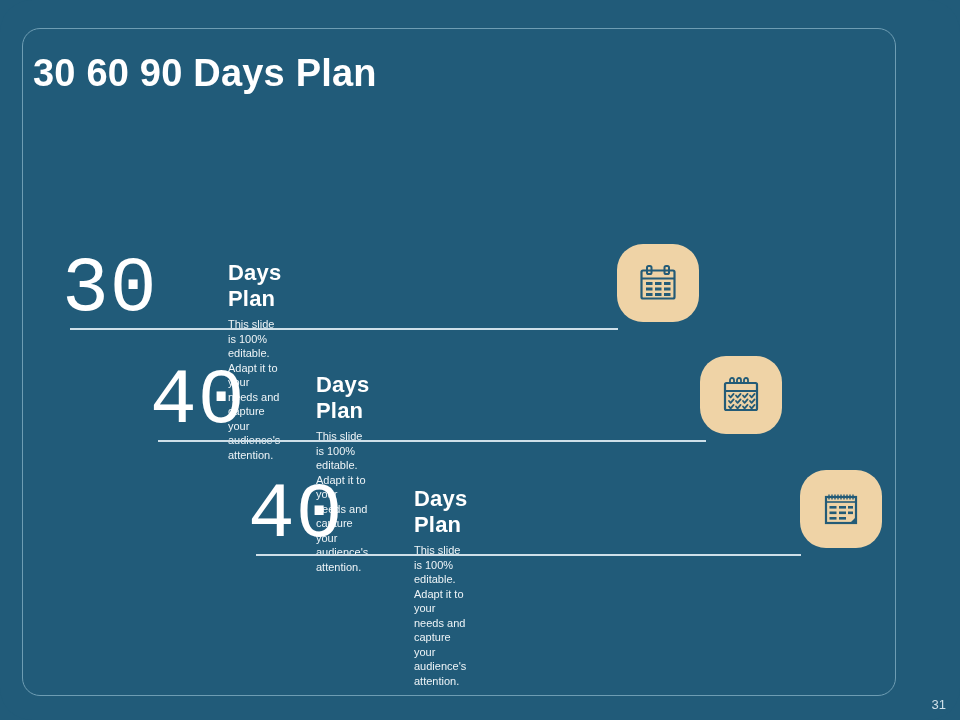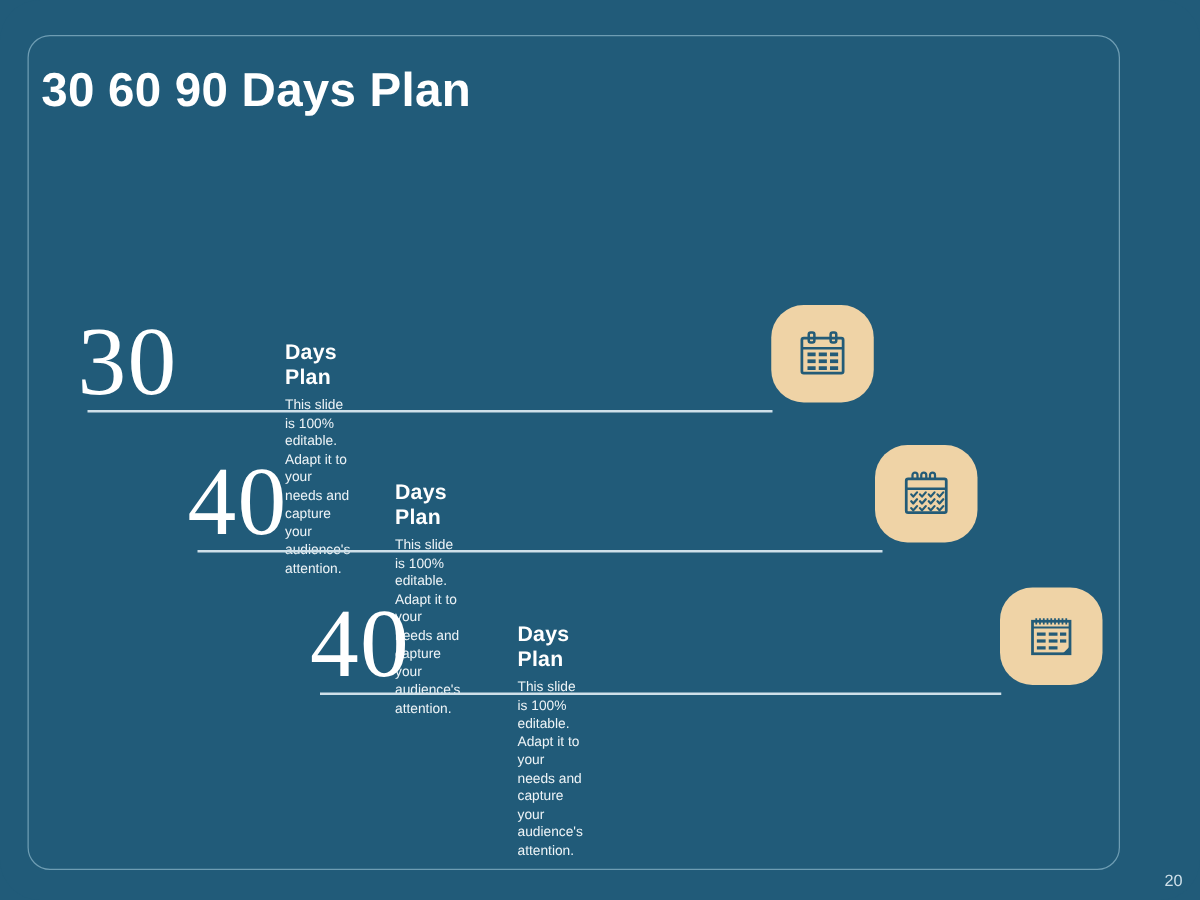--- a/index.html
+++ b/index.html
@@ -50,36 +50,36 @@
   }
   .num {
     position: absolute;
     left: 0;
     top: -6px;
     font-size: 78px;
     line-height: 78px;
     font-weight: 300;
     color: #ffffff;
     letter-spacing: 1px;
-    font-family: Liberation Serif, serif;
+    font-family: Liberation Mono, monospace;
   }
   .rule {
     position: absolute;
     left: 8px;
     top: 72px;
     height: 1.5px;
     background: #cfe0e9;
   }
   .txt {
     position: absolute;
     top: 0px;
   }
   .txt h3 {
-    margin: 16px 0 5px 0;
-    font-size: 17px;
+    margin: 4px 0 5px 0;
+    font-size: 22px;
     font-weight: bold;
     color: #ffffff;
     letter-spacing: 0.2px;
   }
   .txt p {
     margin: 0;
     font-size: 11px;
     line-height: 14.5px;
     color: #eef4f7;
     max-width: 300px;
@@ -214,14 +214,14 @@
           <rect x="19" y="23.5" width="7" height="2.6" fill="#235b77"></rect>
           <rect x="28" y="23.5" width="5" height="2.6" fill="#235b77"></rect>
           <rect x="9.5" y="29" width="7" height="2.6" fill="#235b77"></rect>
           <rect x="19" y="29" width="7" height="2.6" fill="#235b77"></rect>
           <path d="M30 35 l6 -6 v6 z" fill="#235b77"></path>
         </svg>
       </span>
     </div>
   </div>
 
-  <div id="pagenum">20</div>
+  <div id="pagenum">31</div>
 </div>
 
 </body></html>

